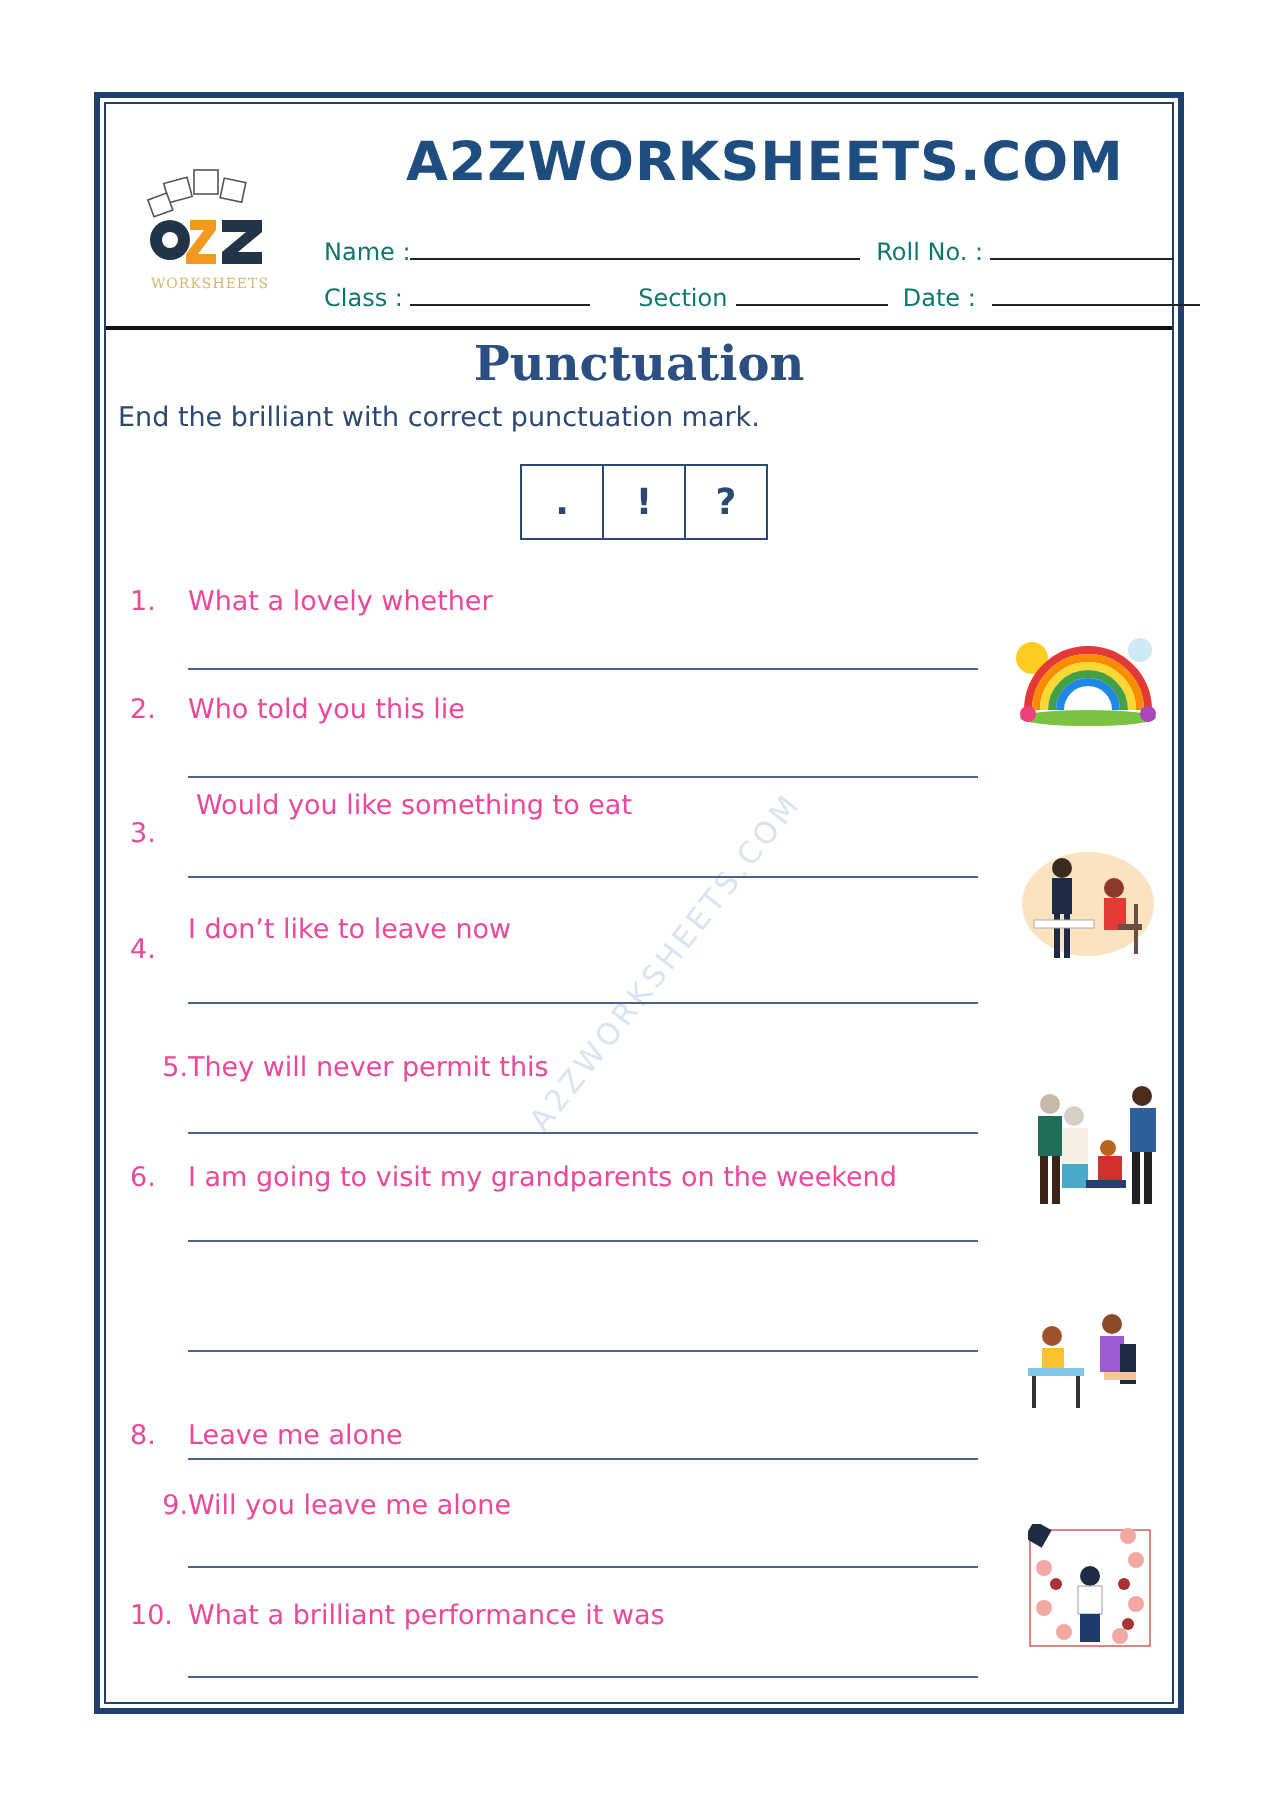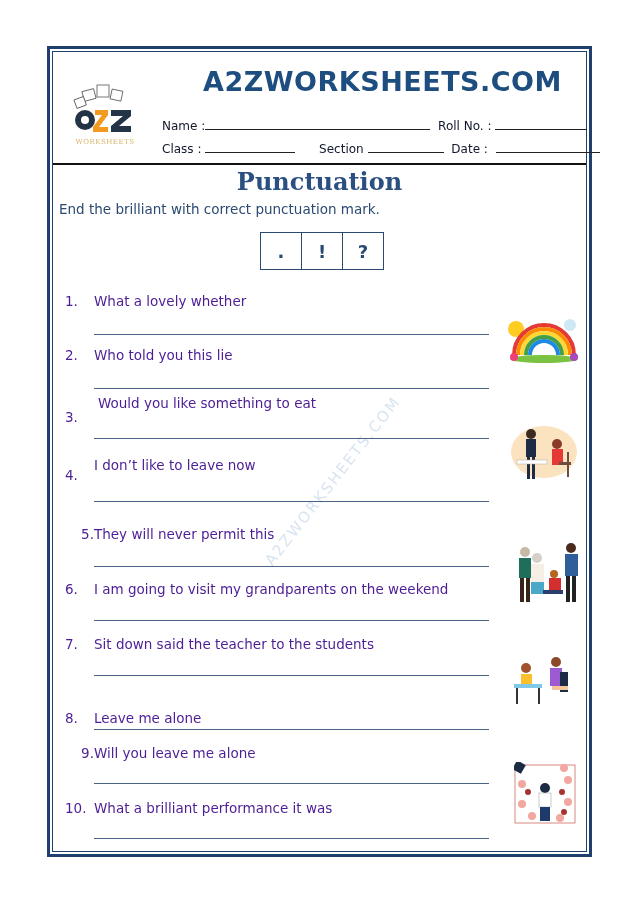--- a/index.html
+++ b/index.html
@@ -2,28 +2,28 @@
 <html><head>
 <meta charset="utf-8">
 <style>
   html,body{margin:0;padding:0;background:#ffffff;}
   body{width:640px;height:905px;position:relative;overflow:hidden;font-family:"DejaVu Sans","Liberation Sans",sans-serif;color:#2b4a72;}
   .outer{position:absolute;left:47px;top:46px;width:539px;height:805px;border:3px solid #1f3f6e;}
   .inner{position:absolute;left:2px;top:2px;right:2px;bottom:2px;border:1px solid #1f3f6e;}
   .header{position:absolute;left:0;top:0;right:0;height:111px;border-bottom:2px solid #111;}
   .logo{position:absolute;left:12px;top:30px;width:80px;height:66px;}
   .site-title{position:absolute;left:150px;top:14px;font-family:"DejaVu Sans",sans-serif;font-weight:bold;font-size:27px;color:#1e4d80;letter-spacing:0.5px;}
-  .field-row{position:absolute;left:109px;font-size:12px;color:#0f172a;font-family:"DejaVu Sans",sans-serif;white-space:nowrap;}
+  .field-row{position:absolute;left:109px;font-size:12px;color:#0f766e;font-family:"DejaVu Sans",sans-serif;white-space:nowrap;}
   .field-row .u{display:inline-block;border-bottom:1px solid #222;vertical-align:baseline;height:11px;}
   .title{position:absolute;left:0;right:0;top:115px;text-align:center;font-family:"DejaVu Serif",serif;font-weight:bold;font-size:24px;color:#2a4f80;}
   .instr{position:absolute;left:6px;top:149px;font-size:13.5px;color:#2b4a72;}
   .marks{position:absolute;left:207px;top:180px;display:flex;border:1px solid #2b4a72;}
   .marks div{width:40px;height:36px;display:flex;align-items:center;justify-content:center;font-weight:bold;font-size:18px;color:#2b4a72;border-left:1px solid #2b4a72;}
   .marks div:first-child{border-left:none;}
-  .q{position:absolute;left:12px;font-size:13.5px;color:#4c1d95;white-space:nowrap;}
+  .q{position:absolute;left:12px;font-size:13.5px;color:#ec4899;white-space:nowrap;}
   .q .num{display:inline-block;width:29px;}
   .line{position:absolute;left:41px;width:395px;border-top:1px solid #4a6285;}
   .pic{position:absolute;}
   .watermark{position:absolute;left:175px;top:420px;transform:rotate(-52deg);font-size:15px;color:#d8e4f0;letter-spacing:2px;white-space:nowrap;}
 </style>
 </head>
 <body>
 
 <div class="outer">
   <div class="inner">
@@ -82,21 +82,20 @@
 
     <div class="q" style="top:410px;"><span class="num" style="position:relative;top:5px;">4.</span><span style="position:relative;top:-5px;">I don’t like to leave now</span></div>
     <div class="line" style="top:449px;"></div>
 
     <div class="q" style="top:474px;text-align:right;"><span class="num">5.</span><span>They will never permit this</span></div>
     <div class="line" style="top:514px;"></div>
 
     <div class="q" style="top:529px;"><span class="num">6.</span><span>I am going to visit my grandparents on the weekend</span></div>
     <div class="line" style="top:568px;"></div>
 
-    <div class="q" style="top:584px;"><span class="num">7.</span><span>Sit down said the teacher to the students</span></div>
     <div class="line" style="top:623px;"></div>
 
     <div class="q" style="top:658px;"><span class="num">8.</span><span>Leave me alone</span></div>
     <div class="line" style="top:677px;"></div>
 
     <div class="q" style="top:693px;text-align:right;"><span class="num">9.</span><span>Will you leave me alone</span></div>
     <div class="line" style="top:731px;"></div>
 
     <div class="q" style="top:748px;"><span class="num">10.</span><span>What a brilliant performance it was</span></div>
     <div class="line" style="top:786px;"></div>

